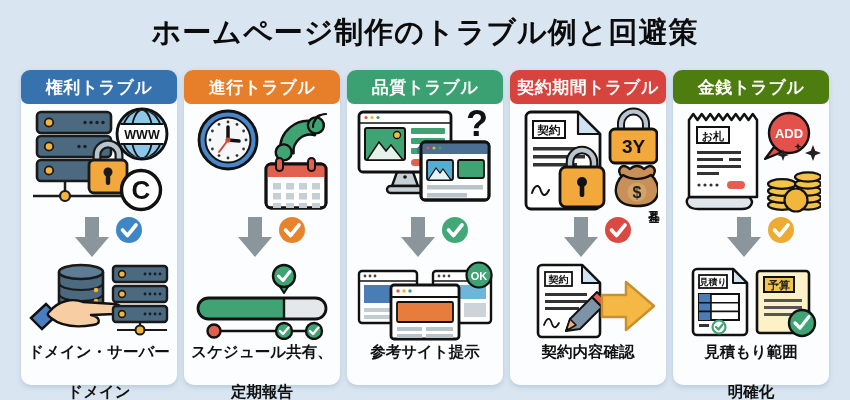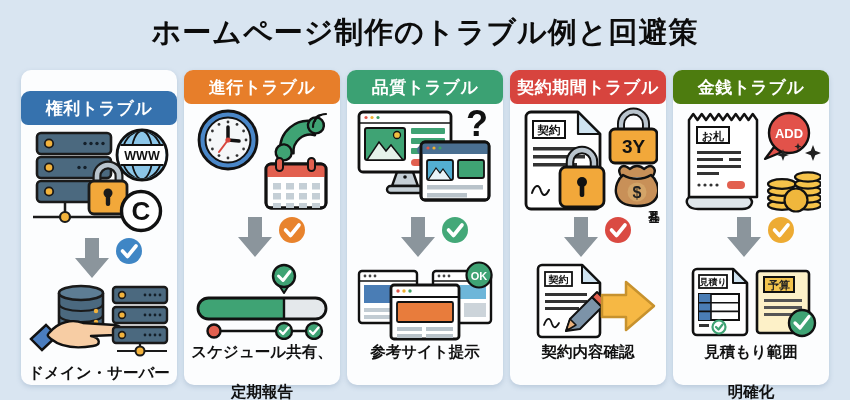--- a/index.html
+++ b/index.html
@@ -48,21 +48,21 @@
 </style>
 </head>
 <body>
 
 <div class="stage" style="background-color: rgb(217, 229, 241);">
   <div class="title">ホームページ制作のトラブル例と回避策</div>
 
   <div class="cards">
 
     <div class="card">
-      <div class="card-header" style="background-color: rgb(54, 114, 174); margin-top: 21px;">権利トラブル</div>
+      <div class="card-header" style="background-color: rgb(54, 114, 174);">権利トラブル</div>
 
       <div class="zone trouble">
         <svg width="140" height="108" viewBox="0 0 140 108">
           <g>
             <path d="M36,76 V90 M4,90 H92" stroke="#1a1a1a" stroke-width="2.5" fill="none"></path>
             <circle cx="36" cy="90" r="5" fill="#f3b33c" stroke="#1a1a1a" stroke-width="2.2"></circle>
             <rect x="8" y="6" width="74" height="21" rx="4" fill="#4b697f" stroke="#1a1a1a" stroke-width="2.6"></rect>
             <rect x="8" y="30" width="74" height="21" rx="4" fill="#4b697f" stroke="#1a1a1a" stroke-width="2.6"></rect>
             <rect x="8" y="54" width="74" height="21" rx="4" fill="#4b697f" stroke="#1a1a1a" stroke-width="2.6"></rect>
             <circle cx="20" cy="16.5" r="4.2" fill="#f3b33c" stroke="#1a1a1a" stroke-width="1.8"></circle>

